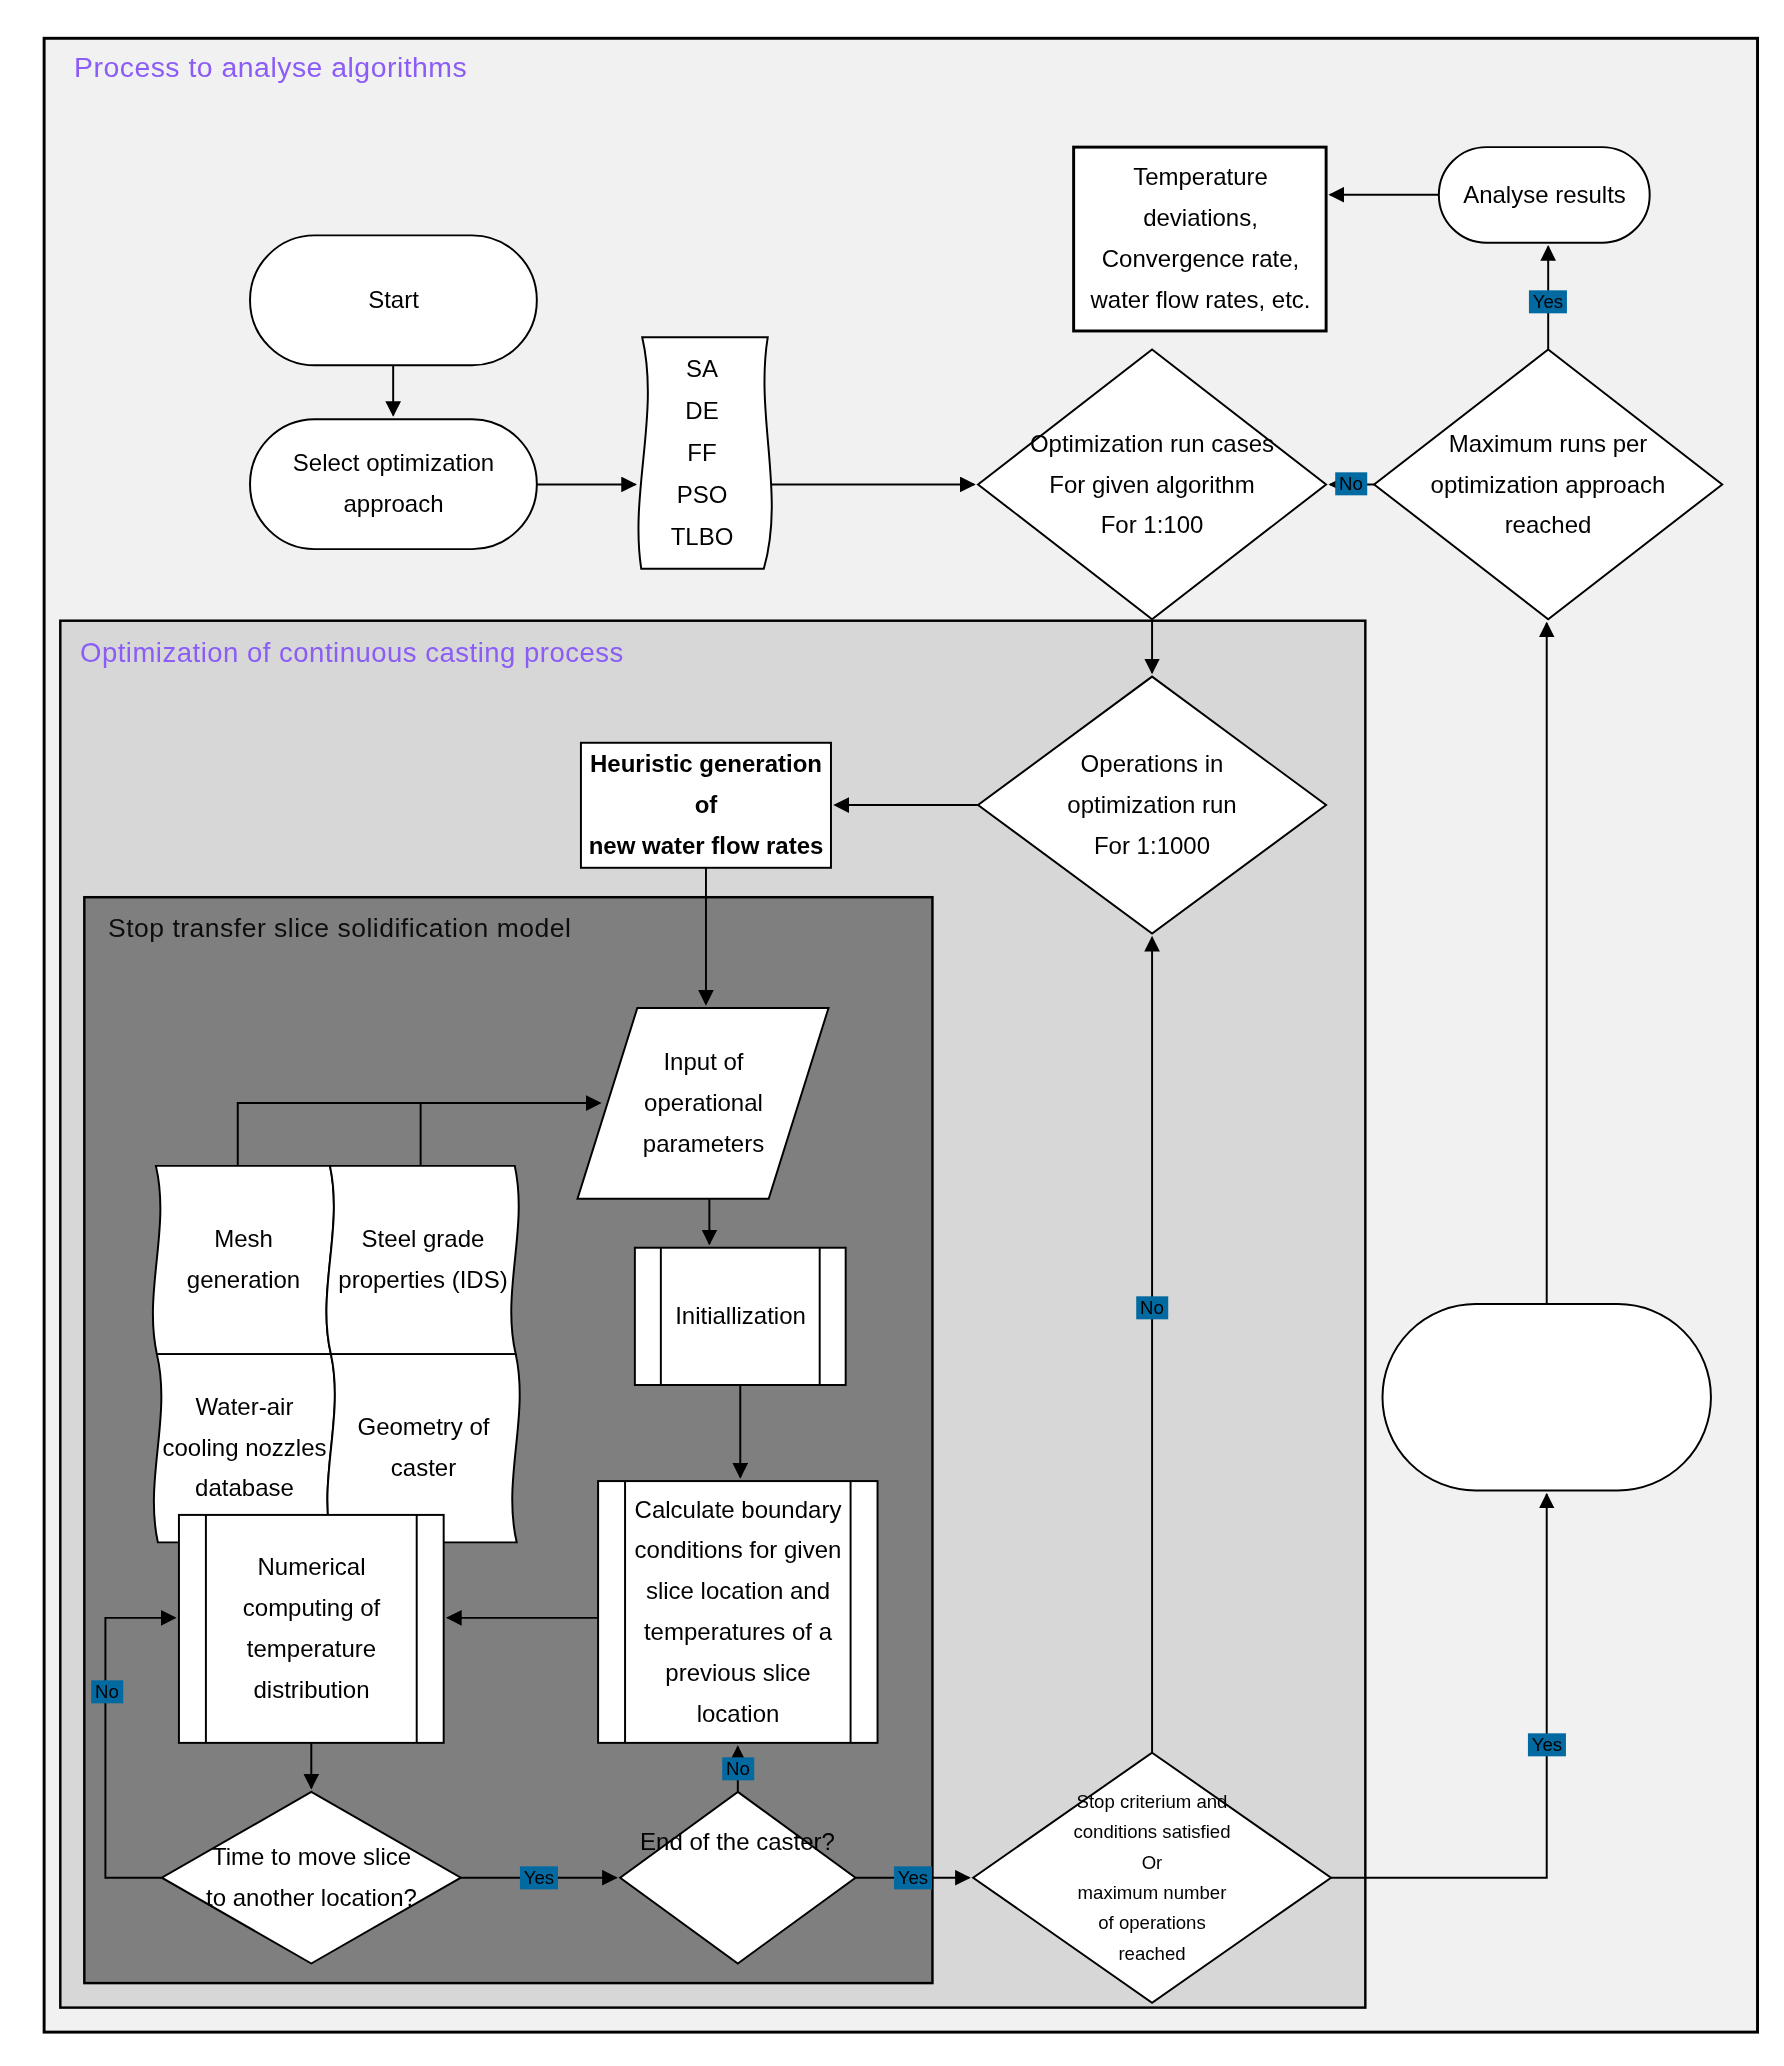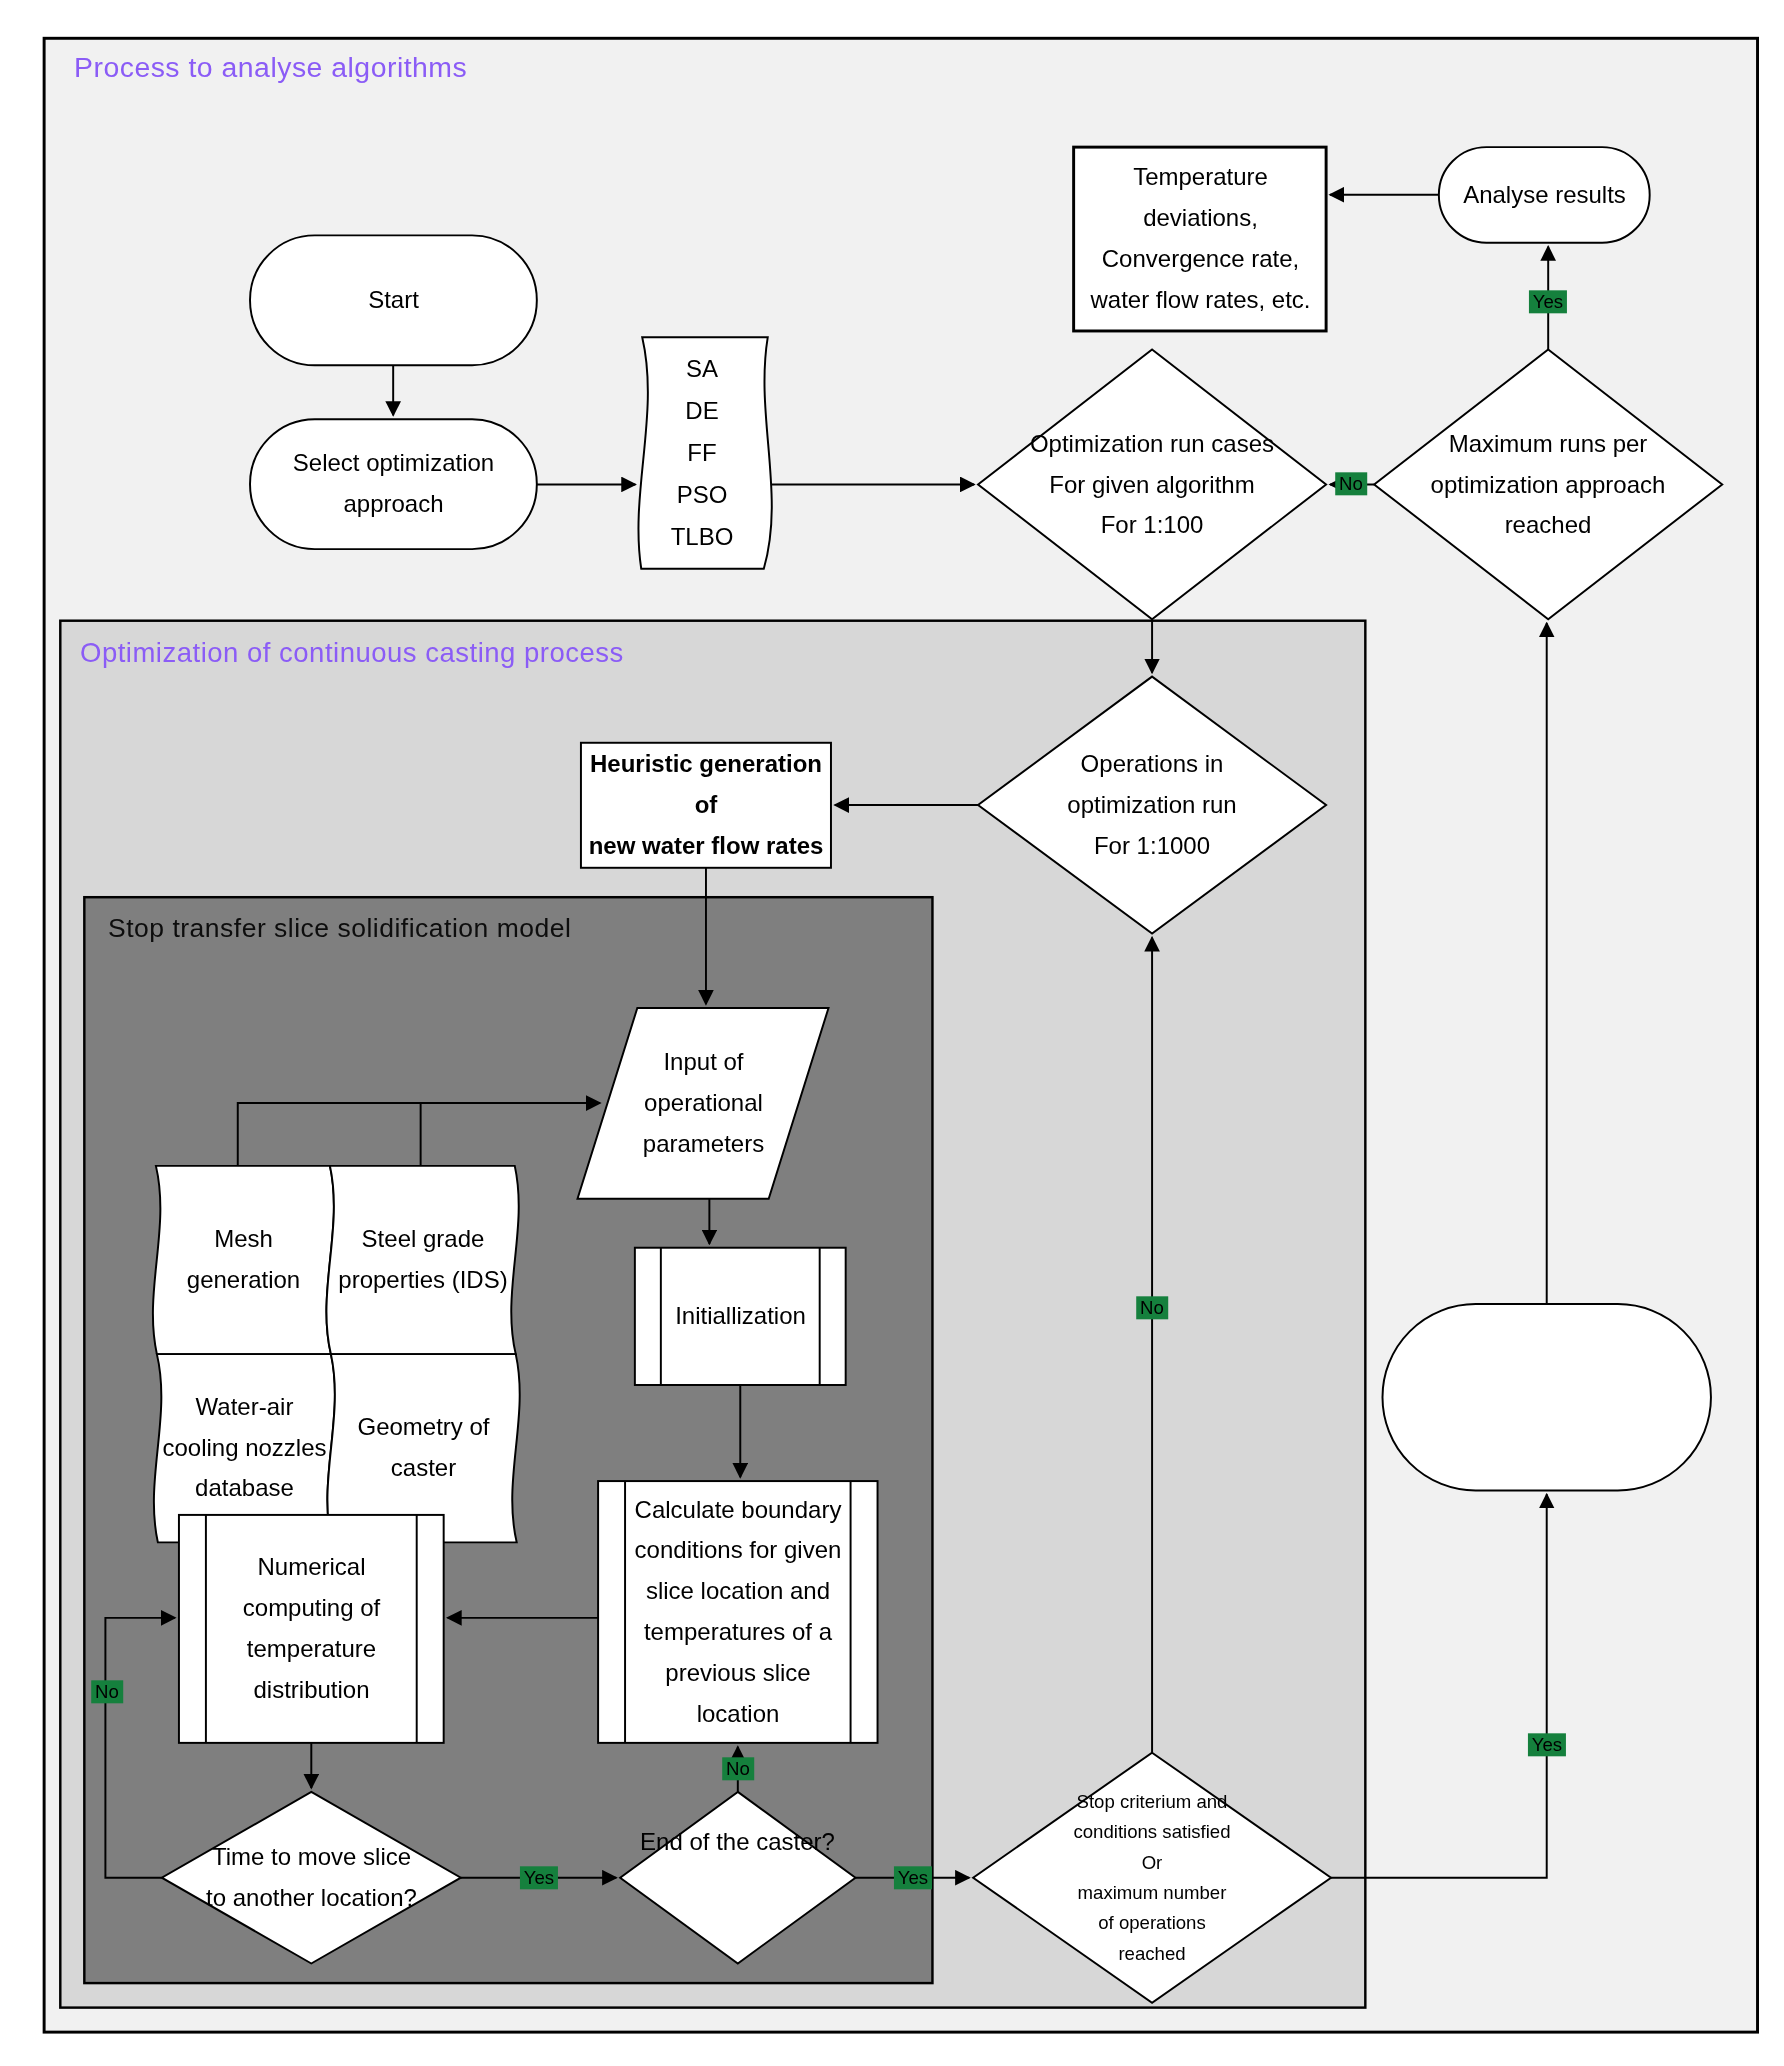--- a/index.html
+++ b/index.html
@@ -12,21 +12,21 @@
     white-space:pre-line;pointer-events:none;
   }
   .title{
     position:absolute;font-size:28.4px;color:#8b5cf6;white-space:pre;
     letter-spacing:0.5px;pointer-events:none;
   }
   .title.mid{font-size:27.5px;}
   .title.small{font-size:26.5px;color:#0d0d0d;}
   .tag{
     position:absolute;transform:translate(-50%,-50%);
-    background:#15803d;padding:1px 3.9px;font-size:18.6px;line-height:1.15;
+    background:#0369a1;padding:1px 3.9px;font-size:18.6px;line-height:1.15;
     color:#000;pointer-events:none;
   }
   .algos{line-height:1.75;}
   .stoptxt{font-size:18.6px;line-height:1.63;}
   .calctxt{line-height:1.7;}
 </style>
 </head>
 <body>
 
 <div id="canvas">

